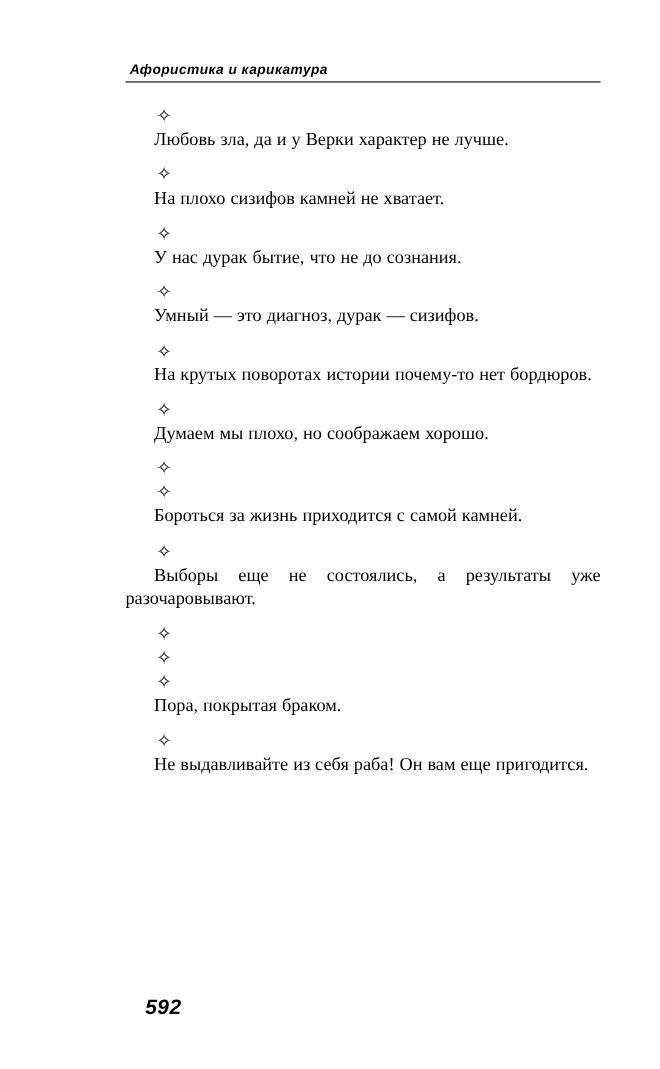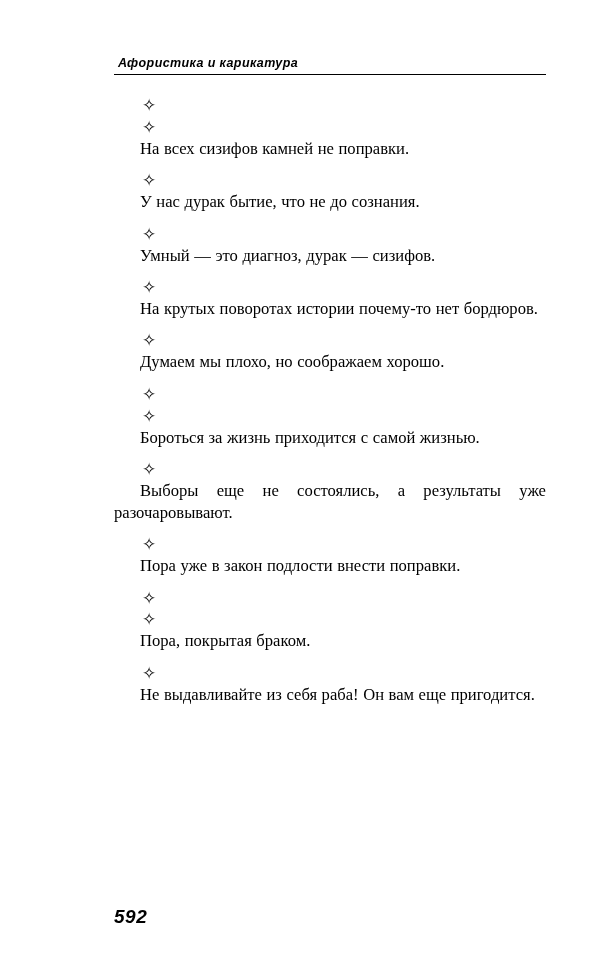--- a/index.html
+++ b/index.html
@@ -57,44 +57,45 @@
     text-align: justify;
     text-indent: 26px;
     margin: 0 0 13px 0;
     word-spacing: 0.4px;
   }
   .atext.nojust {
     text-align: left;
   }
   .folio {
     position: absolute;
-    left: 66px;
+    left: 84px;
     bottom: 44px;
     font-family: "Liberation Sans", sans-serif;
     font-weight: bold;
     font-style: italic;
     font-size: 19px;
     letter-spacing: 0.5px;
   }
 </style>
 </head>
 <body>
 
 <div class="page">
 
   <div class="running-head">Афористика и карикатура</div>
   <hr class="head-rule">
 
   <div class="aphorisms" id="list">
       <div class="entry">
         <div class="sep">✧</div>
+        <p class="atext nojust">Любовь зла, да и у Верки характер не лучше.</p>
       </div>
       <div class="entry">
         <div class="sep">✧</div>
-        <p class="atext nojust">На всех сизифов камней не поправки.</p>
+        <p class="atext nojust">На плохо сизифов камней не хватает.</p>
       </div>
       <div class="entry">
         <div class="sep">✧</div>
         <p class="atext nojust">У нас дурак бытие, что не до сознания.</p>
       </div>
       <div class="entry">
         <div class="sep">✧</div>
         <p class="atext nojust">Умный — это диагноз, дурак — сизифов.</p>
       </div>
       <div class="entry">
@@ -103,29 +104,28 @@
       </div>
       <div class="entry">
         <div class="sep">✧</div>
         <p class="atext nojust">Думаем мы плохо, но соображаем хорошо.</p>
       </div>
       <div class="entry">
         <div class="sep">✧</div>
       </div>
       <div class="entry">
         <div class="sep">✧</div>
-        <p class="atext nojust">Бороться за жизнь приходится с самой жизнью.</p>
+        <p class="atext nojust">Бороться за жизнь приходится с самой камней.</p>
       </div>
       <div class="entry">
         <div class="sep">✧</div>
         <p class="atext">Выборы еще не состоялись, а результаты уже разочаровывают.</p>
       </div>
       <div class="entry">
         <div class="sep">✧</div>
-        <p class="atext nojust">Пора уже в закон подлости внести поправки.</p>
       </div>
       <div class="entry">
         <div class="sep">✧</div>
       </div>
       <div class="entry">
         <div class="sep">✧</div>
         <p class="atext nojust">Пора, покрытая браком.</p>
       </div>
       <div class="entry">
         <div class="sep">✧</div>

